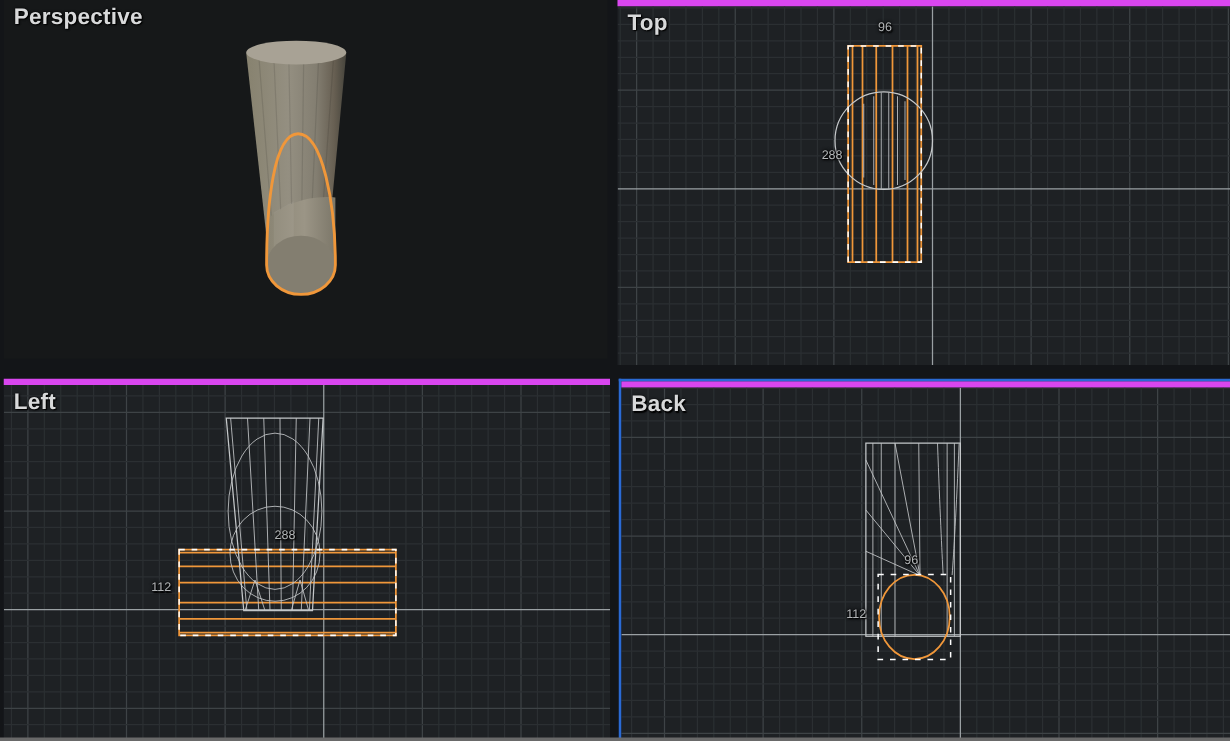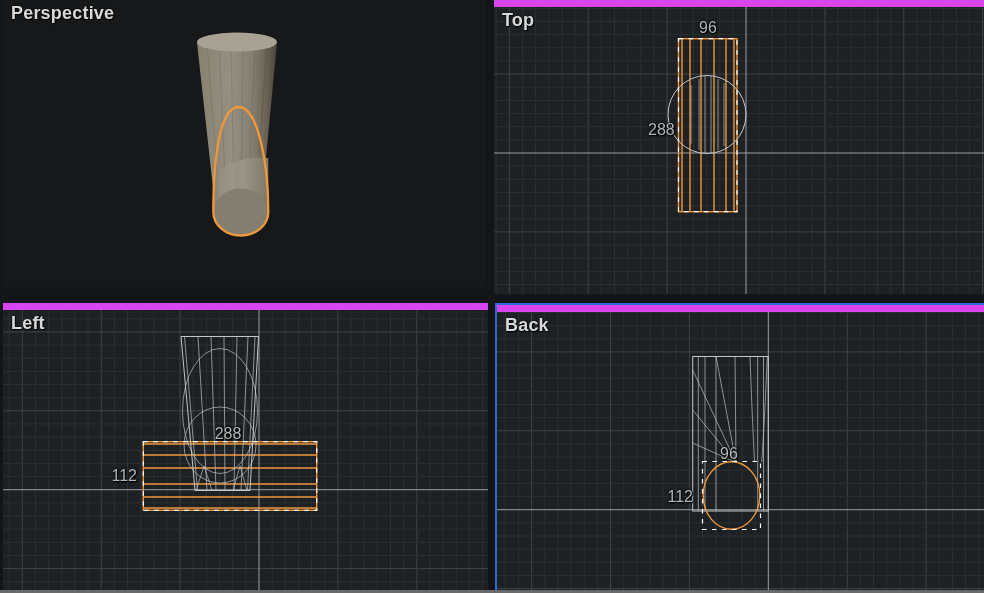--- a/index.html
+++ b/index.html
@@ -1,24 +1,24 @@
 <!DOCTYPE html>
 <html style="--selection_orange: #f0973a; --active_viewport_border: #2a6ad4; --wireframe_white: #c4c7c9; --selection_dash_white: #ffffff; --grid_background: #1e2124; --grid_minor_line: #2b2f32; --grid_major_line: #3e4346; --grid_axis_line: #9aa0a3; --perspective_background: #161819; --viewport_label_color: #d8d9da; --dimension_label_color: #b2b5b7; --bottom_strip_color: #696969;"><head>
 <meta charset="utf-8">
 <style>
   html,body{margin:0;padding:0;background:#131518;}
   #stage{position:relative;width:984px;height:593px;background:#131518;overflow:hidden;
          font-family:"Liberation Sans","DejaVu Sans",sans-serif;}
   .vp{position:absolute;overflow:hidden;}
-  .vp.ortho{background:var(--grid_background);border-top:7px solid #d946ef;}
+  .vp.ortho{background:var(--grid_background);border-top:5px solid #d946ef;}
   .vp.persp{background:var(--perspective_background);}
   .vp-label{position:absolute;left:8px;top:3px;font-size:18px;font-weight:bold;
             color:var(--viewport_label_color);letter-spacing:.2px;
             text-shadow:1px 1px 1px #000,0 0 2px #000;cursor:default;z-index:3;}
-  .dim{position:absolute;font-size:16px;color:var(--dimension_label_color);
+  .dim{position:absolute;font-size:10px;color:var(--dimension_label_color);
        text-shadow:0 0 3px #000,0 0 2px #000,1px 1px 1px #000;z-index:3;}
   svg{position:absolute;left:0;top:0;display:block;}
   .gmin{stroke:var(--grid_minor_line);stroke-width:1;}
   .gmaj{stroke:var(--grid_major_line);stroke-width:1;}
   .gaxis{stroke:var(--grid_axis_line);stroke-width:1;}
   .sel{stroke:var(--selection_orange);stroke-width:1.4;fill:none;}
   .sel2{stroke:var(--selection_orange);stroke-width:2.3;fill:none;}
   .wire{stroke:var(--wireframe_white);stroke-width:1;fill:none;}
   .wirethin{stroke:var(--wireframe_white);stroke-width:.8;fill:none;opacity:.85;}
   .ants{stroke:var(--selection_dash_white);stroke-width:1.2;fill:none;stroke-dasharray:4.5 5.5;}

